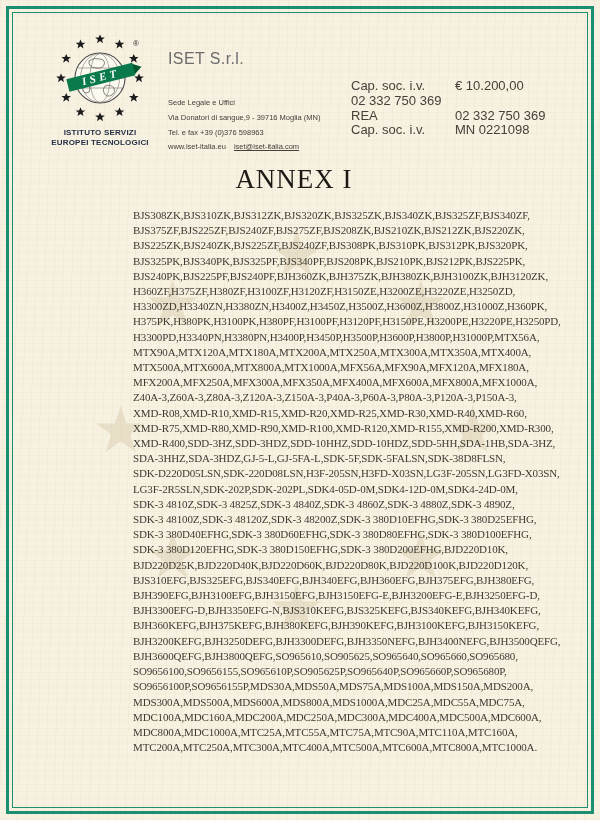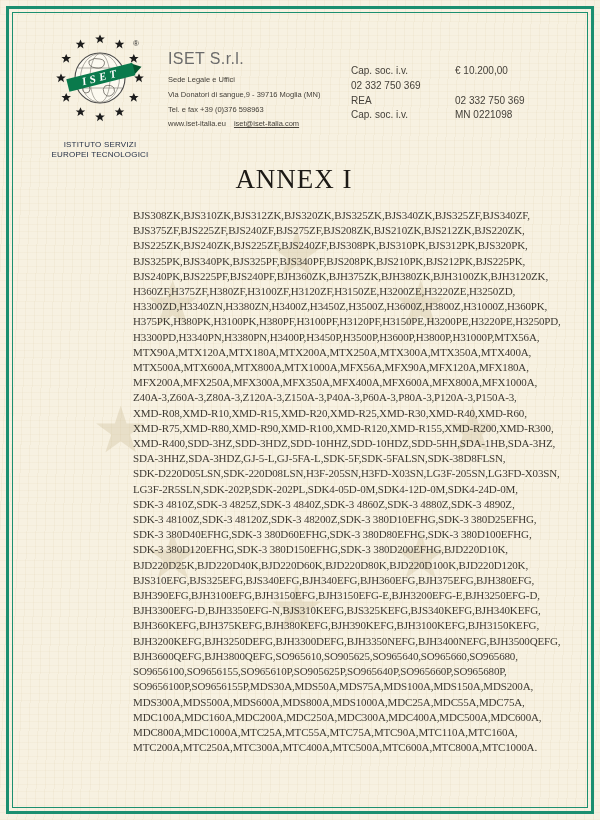--- a/index.html
+++ b/index.html
@@ -11,26 +11,26 @@
       repeating-linear-gradient(92deg, rgba(214,196,156,.13) 0 1px, transparent 1px 9px),
       repeating-linear-gradient(0deg, rgba(221,205,168,.12) 0 1px, transparent 1px 7px);
   }
   .frame-outer{position:absolute;inset:6px;border:3px solid #1b8f70;pointer-events:none;}
   .frame-inner{position:absolute;inset:12px;border:1px solid #1b8f70;pointer-events:none;}
   .watermark{position:absolute;inset:0;pointer-events:none;}
   .watermark span{position:absolute;font-size:64px;color:rgba(200,182,142,0.30);line-height:1;}
   
   .logo-wrap{position:absolute;left:30px;top:34px;width:140px;text-align:center;}
   .logo-svg{display:block;margin:0 auto;}
-  .logo-caption{margin-top:12px;font-weight:normal;font-size:8px;line-height:9.5px;
+  .logo-caption{margin-top:0;font-weight:bold;font-size:8px;line-height:9.5px;
     letter-spacing:.2px;color:#253046;}
   .company-name{position:absolute;left:168px;top:50px;font-size:16px;color:#6b6b6b;letter-spacing:.4px;text-align:right;}
-  .contact{position:absolute;left:168px;top:73px;font-size:7.5px;line-height:14.8px;color:#45413a;}
+  .contact{position:absolute;left:168px;top:96px;font-size:7.5px;line-height:14.8px;color:#45413a;}
   .contact .email{text-decoration:underline;margin-left:8px;}
-  .registry{position:absolute;left:351px;top:64px;width:210px;font-size:10px;line-height:14.8px;color:#45413a;}
+  .registry{position:absolute;left:351px;top:79px;width:210px;font-size:13px;line-height:14.8px;color:#45413a;}
   .registry-row{display:grid;grid-template-columns:104px auto;}
   
   .annex-title{position:absolute;left:0;top:164px;width:588px;text-align:center;
     font-family:"Liberation Serif",serif;font-size:27px;letter-spacing:1px;color:#1d1a16;}
   .code-list{position:absolute;left:133px;top:208px;
     font-family:"Liberation Serif",serif;font-size:11px;line-height:15.2px;
     letter-spacing:-0.15px;color:#3e3a33;white-space:pre;}
 </style>
 </head>
 <body>

